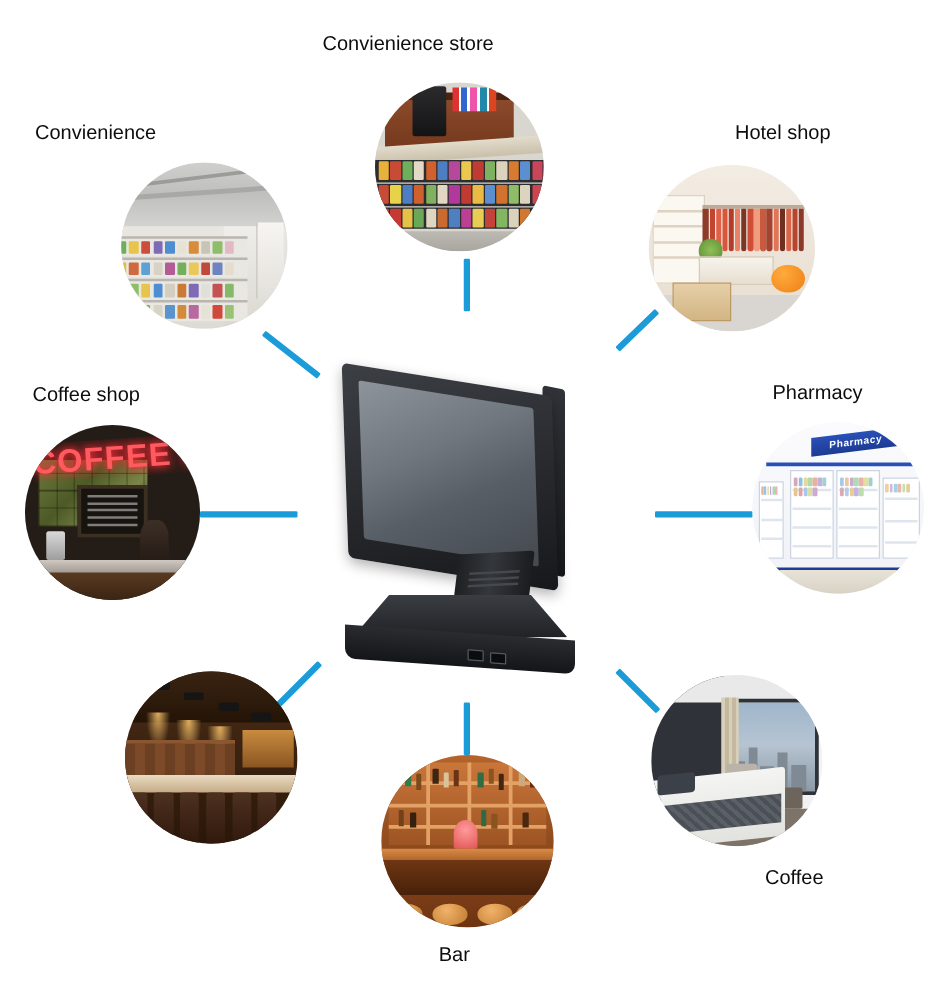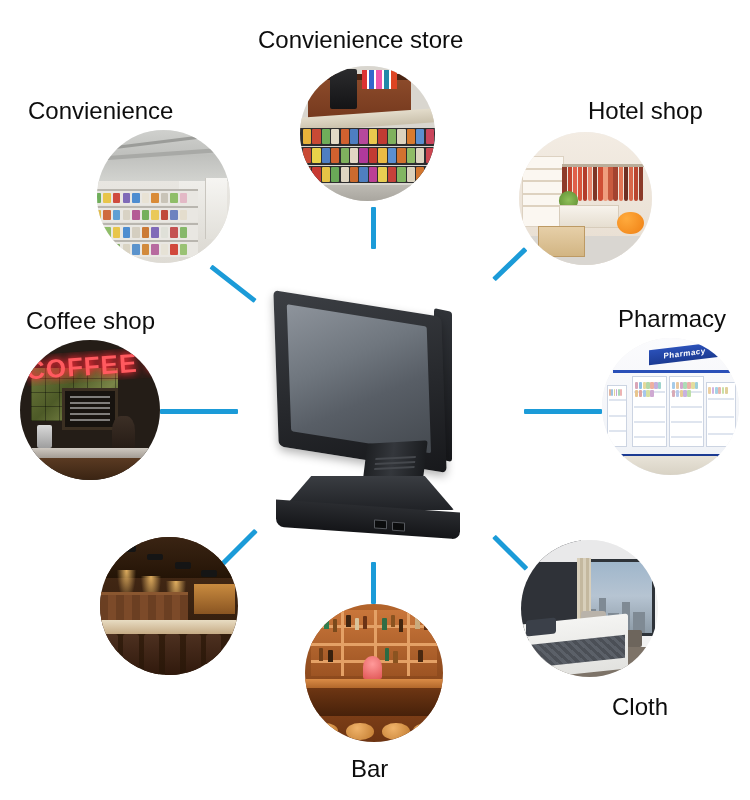--- a/index.html
+++ b/index.html
@@ -25,21 +25,21 @@
     position: absolute;
     background: #1b9bd8;
     border-radius: 1px;
     transform-origin: 0 50%;
   }
 
   
   .node-label {
     position: absolute;
     color: #0d0d0d;
-    font-size: 24px;
+    font-size: 16px;
     font-weight: 400;
     line-height: 1;
     white-space: nowrap;
     letter-spacing: 0px;
   }
 
   
   .node-photo {
     position: absolute;
     border-radius: 50%;
@@ -689,21 +689,21 @@
       <div class="br-barfront"></div>
       <div class="br-stools">
         <i style="left:4%;"></i>
           <i style="left:30%;"></i>
           <i style="left:56%;"></i>
           <i style="left:78%;"></i>
       </div>
     </div>
   </div>
 
-  <div class="node-label" style="left:612px; top:695px;">Cloth</div>
+  <div class="node-label" style="left:612px; top:695px;">Coffee</div>
   <div class="node-photo" style="left:521px; top:540px; width:137px; height:137px;">
     <div class="photo-inner">
       <div class="ht-floor"></div>
       <div class="ht-wall"></div>
       <div class="ht-ceiling"></div>
       <div class="ht-window">
         <i style="left:4%;  width:14%; height:34%;"></i>
         <i style="left:22%; width:10%; height:50%;"></i>
         <i style="left:36%; width:16%; height:28%;"></i>
         <i style="left:56%; width:12%; height:44%;"></i>

